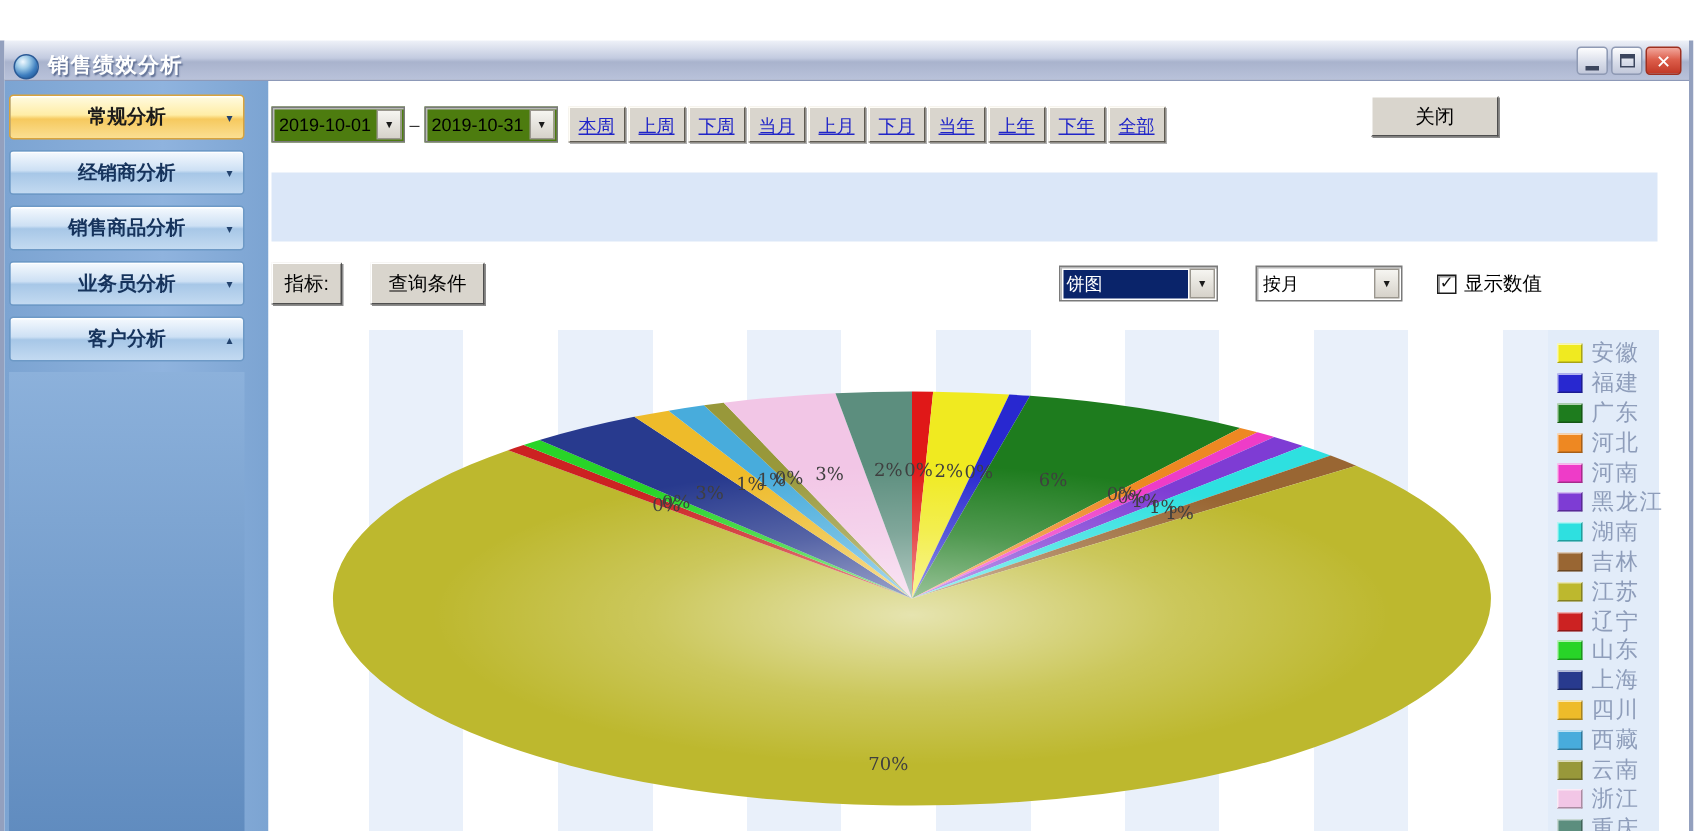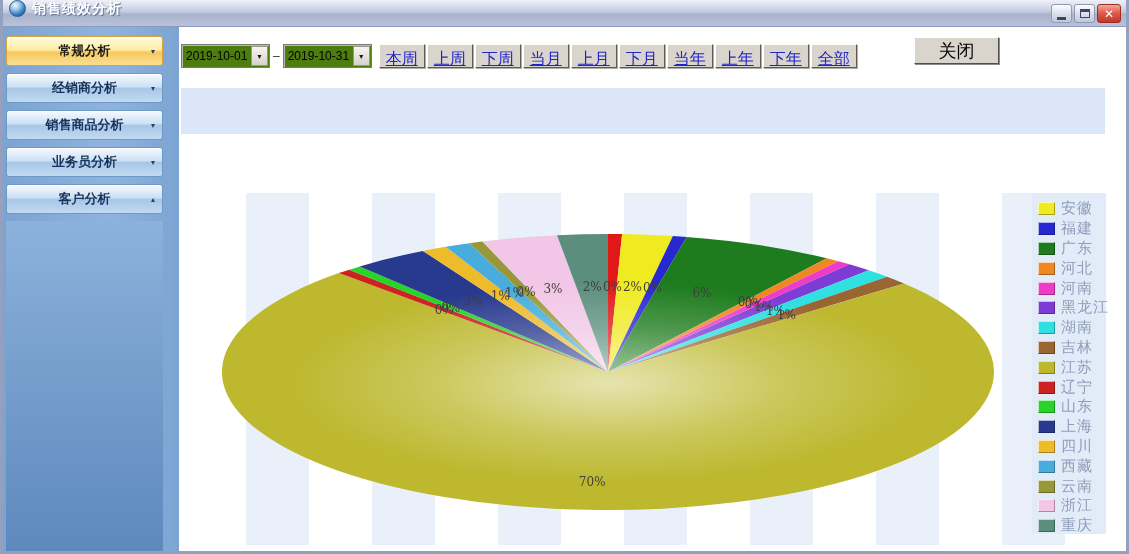--- a/index.html
+++ b/index.html
@@ -5,21 +5,21 @@
   * { box-sizing: border-box; margin: 0; padding: 0; }
   html,body { width:1129px; height:554px; overflow:hidden; }
   body { font-family:"Liberation Sans","DejaVu Sans",sans-serif; font-size:12px; background:#fff; }
 
   .window { position:relative; width:1129px; height:554px; background:#fff;
             border:3px solid #93a0be; border-top:none; }
 
   
   .titlebar { position:relative; height:27px;
     background:linear-gradient(#eef1f8 0%, #c3cbe0 45%, #a9b3cd 55%, #b9c2da 100%);
-    border-bottom:1px solid #8d99b8; display:flex; align-items:flex-start; padding-left:6px; }
+    border-bottom:1px solid #8d99b8; display:flex; align-items:flex-end; padding-left:6px;margin-top:27px; }
   .globe { width:17px; height:17px; border-radius:50%;
     background:radial-gradient(circle at 35% 28%, #f0f8ff 0%, #9ecbe8 30%, #3f7fc0 62%, #0d4486 100%);
     border:1px solid #2a5a96; margin-right:6px; }
   .title-text { color:#fff; font-weight:bold; font-size:14px; letter-spacing:1px;
     text-shadow:1px 1px 1px #5d6d92; }
   .win-controls { position:absolute; right:5px; top:4px; display:flex; gap:2px; }
   .win-btn { width:21px; height:19px; border:1px solid #8f9ab4; border-radius:3px;
     background:linear-gradient(#fdfdfe,#d6dbe8 60%,#c2c8da); display:flex; align-items:center; justify-content:center; cursor:pointer; }
   .win-btn.close { width:24px; background:linear-gradient(#f2a79c 0%, #dd5f4c 45%, #c13826 100%);
     border-color:#9e3020; color:#fff; font-weight:bold; font-size:12px; }
@@ -54,23 +54,23 @@
     box-shadow:inset 1px 1px 0 #b8b8b8; display:flex; align-items:center; }
   .date-text { flex:1; padding-left:4px; font-size:12px; color:#000; }
   .combo-btn { width:17px; height:20px; margin-right:1px; flex:none;
     background:linear-gradient(#f6f5f1,#d6d2ca); border:1px solid #9a968e;
     display:flex; align-items:center; justify-content:center; font-size:7px; color:#1a1a1a; cursor:pointer; }
   .range-dash { margin:0 3px; color:#333; }
   .quick-wrap { display:flex; margin-left:7px; }
   .quick-btn { height:24px; padding:4px 6px 3px 6px; margin-right:2px; cursor:pointer;
     background:#d9d5cd; border:1px solid; border-color:#fffdf6 #5f5b52 #5f5b52 #fffdf6;
     box-shadow:1px 1px 0 rgba(96,96,96,.5);
-    color:#2025c8; text-decoration:underline; font-size:16px; white-space:nowrap; }
+    color:#2025c8; text-decoration:underline; font-size:12px; white-space:nowrap; }
   .gray-btn { background:#d9d5cd; border:1px solid; border-color:#ffffff #4f4f4f #4f4f4f #ffffff;
-    box-shadow:1px 1px 0 #8c8c8c; color:#000; font-size:18px; cursor:pointer;
+    box-shadow:1px 1px 0 #8c8c8c; color:#000; font-size:13px; cursor:pointer;
     display:flex; align-items:center; justify-content:center; }
   .close-main { position:absolute; top:10px; left:735px; width:85px; height:27px; }
 
   
   .info-panel { position:absolute; top:61px; left:2px; width:924px; height:46px; background:#dbe7f8; }
 
   
   .row2 { position:absolute; top:121px; left:0; width:100%; height:30px; }
   .metric-btn { position:absolute; left:2px; top:0; width:47px; height:28px; }
   .query-btn  { position:absolute; left:68px; top:0; width:76px; height:28px; }
@@ -169,20 +169,37 @@
             <button class="quick-btn">上年</button>
             <button class="quick-btn">下年</button>
             <button class="quick-btn">全部</button>
           </div>
       </div>
 
       <button class="gray-btn close-main">关闭</button>
 
       <div class="info-panel"></div>
 
+      <div class="row2">
+        <button class="gray-btn metric-btn">指标:</button>
+        <button class="gray-btn query-btn">查询条件</button>
+
+        <div class="combo type-combo">
+          <span class="sel highlight">饼图</span>
+          <span class="combo-btn">▼</span>
+        </div>
+        <div class="combo period-combo">
+          <span class="sel">按月</span>
+          <span class="combo-btn">▼</span>
+        </div>
+        <div class="chk-wrap">
+          <span class="chk-box">✓</span>
+          <span class="chk-label">显示数值</span>
+        </div>
+      </div>
 
       <div class="chart-region">
         <div class="legend-bg"></div>
         <svg id="pie-svg" viewBox="0 0 936 352">
           <defs>
             <radialGradient id="shine" cx="50%" cy="50%" r="50%">
               <stop offset="0%" stop-color="#ffffff" stop-opacity="0.62"></stop>
               <stop offset="55%" stop-color="#ffffff" stop-opacity="0.22"></stop>
               <stop offset="100%" stop-color="#ffffff" stop-opacity="0"></stop>
             </radialGradient>

